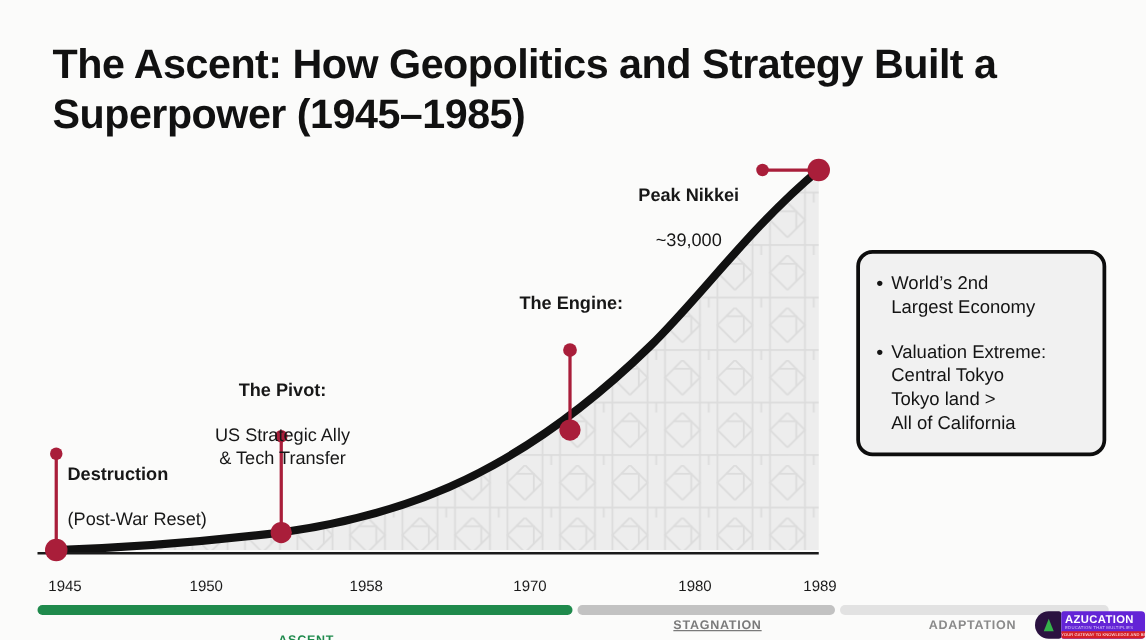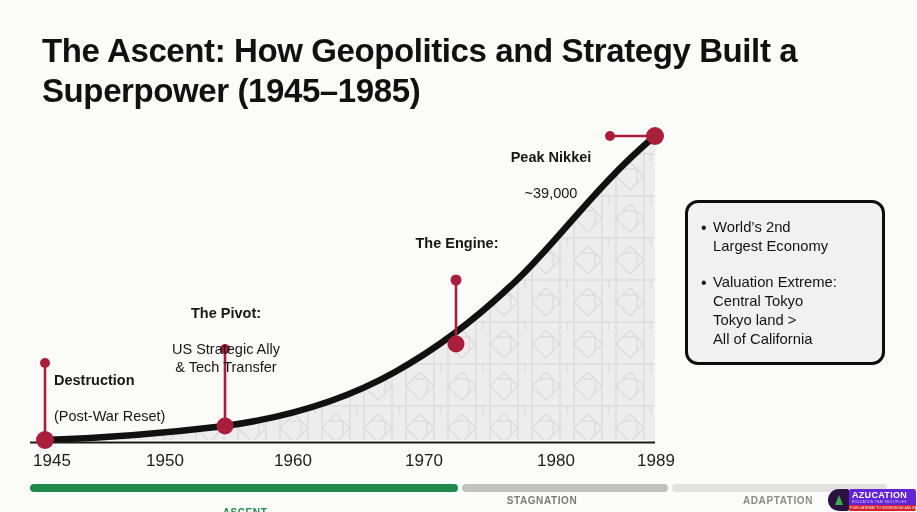--- a/index.html
+++ b/index.html
@@ -41,22 +41,22 @@
     left: 0px;
     top: 120px;
     width: 700px;
     height: 330px;
   }
   #chart svg { display: block; }
 
   
   .tick {
     position: absolute;
-    top: 451px;
-    font-size: 17px;
+    top: 462px;
+    font-size: 12px;
     color: #1b1b1b;
     transform: translateX(-50%);
     white-space: nowrap;
   }
 
   
   .annot {
     position: absolute;
     font-size: 14.5px;
     line-height: 18px;
@@ -231,21 +231,21 @@
       <circle cx="456" cy="224" r="8.5" fill="#a91e3a"></circle>
 
       <line x1="611" y1="16" x2="655" y2="16" stroke="#a91e3a" stroke-width="2.6"></line>
       <circle cx="610" cy="16" r="5" fill="#a91e3a"></circle>
       <circle cx="655" cy="16" r="9" fill="#a91e3a"></circle>
     </svg>
   </div>
 
   <div class="tick" style="left:52px">1945</div>
   <div class="tick" style="left:165px">1950</div>
-  <div class="tick" style="left:293px">1960</div>
+  <div class="tick" style="left:293px">1958</div>
   <div class="tick" style="left:424px">1970</div>
   <div class="tick" style="left:556px">1980</div>
   <div class="tick" style="left:656px">1989</div>
 
   <div class="annot center" style="left:226px; top:286px;">
     <div class="hd">The Pivot:</div>
     <div>US Strategic Ally
 &amp; Tech Transfer</div>
   </div>
 
@@ -277,21 +277,21 @@
 All of California</span>
     </div>
   </div>
 
   <div id="phasebar">
     <div class="seg" style="left:0px;   width:428px; background:#1f8a4c;"></div>
     <div class="seg" style="left:432px; width:206px; background:#c2c2c2;"></div>
     <div class="seg" style="left:642px; width:215px; background:#e2e2e2;"></div>
   </div>
   <div class="phase-label" style="left:245px; color:#1f8a4c;margin-top:12px;">ASCENT</div>
-  <div class="phase-label" style="left:542px; color:#7a7a7a;">STAGNATION</div>
+  <div class="phase-label" style="left:574px; color:#7a7a7a;text-decoration:underline;">STAGNATION</div>
   <div class="phase-label" style="left:778px; color:#8a8a8a;">ADAPTATION</div>
 
   <div id="logo">
     <div id="logo-mark">
       <div class="tree"></div>
     </div>
     <div id="logo-body">
       <div id="logo-name">AZUCATION</div>
       <div id="logo-sub">EDUCATION THAT MULTIPLIES</div>
       <div id="logo-strip">YOUR GATEWAY TO KNOWLEDGE AND BEYOND</div>

